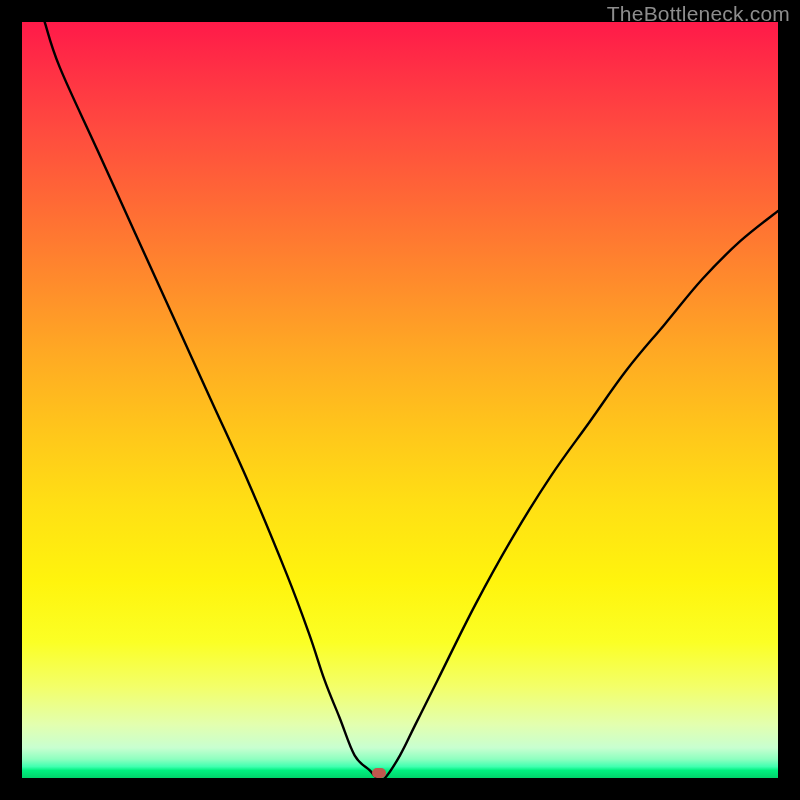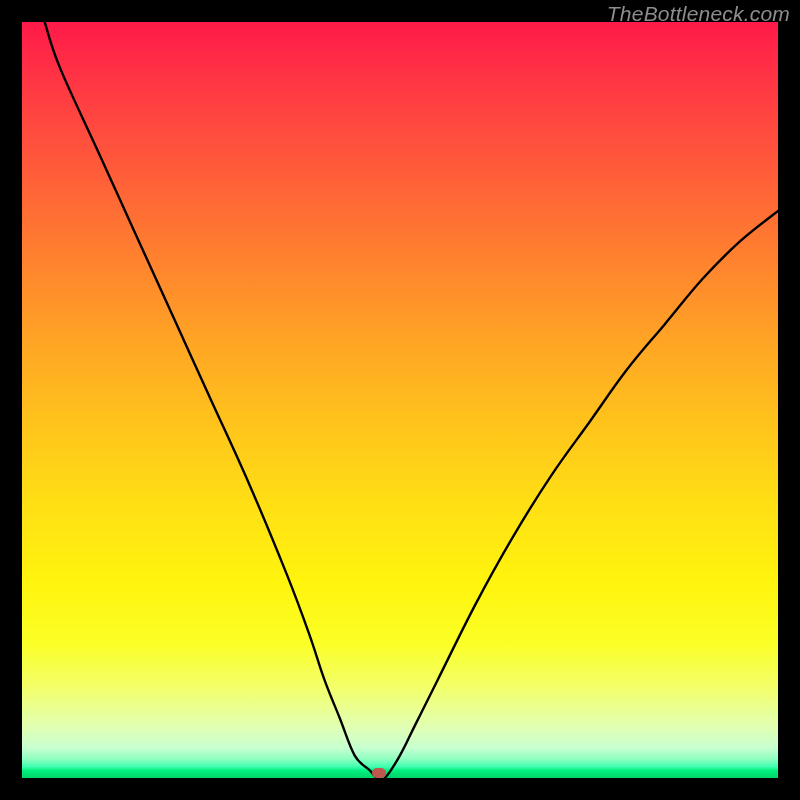--- a/index.html
+++ b/index.html
@@ -61,21 +61,20 @@
   }
   .watermark {
     position: absolute;
     top: 2px;
     right: 10px;
     color: #8d8d8d;
     font-size: 21px;
     font-weight: 500;
     letter-spacing: 0.2px;
     user-select: none;
-    font-style: italic;
   }
 </style>
 </head>
 <body>
 
 <div class="frame">
 
   <div class="plot">
 
     <svg class="curve" viewBox="0 0 756 756" preserveAspectRatio="none">

